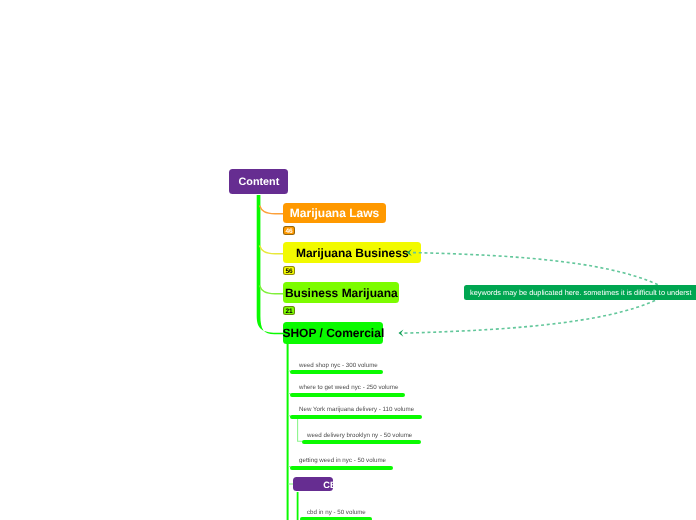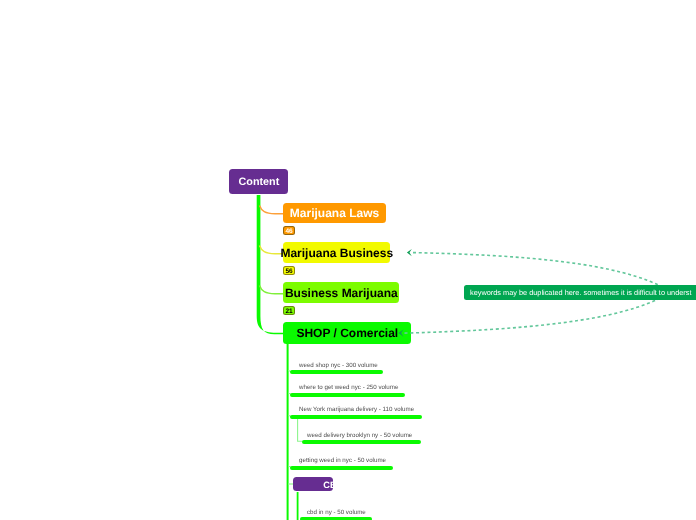--- a/index.html
+++ b/index.html
@@ -23,27 +23,27 @@
     <path d="M259.5,205.5 C261.5,211 265,213.5 275,213.8 L285,213.8" fill="none" stroke="#fca03a" stroke-width="1.5"></path>
     <path d="M259.5,245.5 C261.5,251 265,253.5 275,253.8 L285,253.8" fill="none" stroke="#e8e83a" stroke-width="1.5"></path>
     <path d="M259.5,285.5 C261.5,291 265,293.5 275,293.8 L285,293.8" fill="none" stroke="#80ef3a" stroke-width="1.5"></path>
   </svg>
 
   <div class="node" style="left:283.4px;top:202.5px;width:102.3px;height:20.8px;background:#ff9900;color:#fff;font-size:12px;">Marijuana Laws</div>
 
   <div class="node" style="left:229.4px;top:169.3px;width:59px;height:25px;background:#662d91;color:#fff;font-size:10.8px;">Content</div>
   <div class="badge" style="left:283px;top:226.4px;width:12px;height:8.6px;background:#ff9900;color:#fff;">46</div>
 
-  <div class="node" style="left:283.3px;top:242.4px;width:107px;height:21.1px;background:#f2fa00;color:#000;font-size:12px;">Marijuana Business</div>
+  <div class="node" style="left:283.3px;top:242.4px;width:138px;height:21.1px;background:#f2fa00;color:#000;font-size:12px;">Marijuana Business</div>
   <div class="badge" style="left:283px;top:266px;width:12px;height:8.6px;background:#f2fa00;color:#000;">56</div>
 
   <div class="node" style="left:283.3px;top:282.4px;width:116px;height:21.1px;background:#7cfc00;color:#000;font-size:12px;">Business Marijuana</div>
   <div class="badge" style="left:283px;top:306px;width:12px;height:8.6px;background:#7cfc00;color:#000;">21</div>
 
-  <div class="node" style="left:283.3px;top:322.3px;width:128px;height:22px;background:#0afa00;color:#000;font-size:12px;">SHOP / Comercial</div>
+  <div class="node" style="left:283.3px;top:322.3px;width:100px;height:22px;background:#0afa00;color:#000;font-size:12px;">SHOP / Comercial</div>
 
   <svg id="dashlinks" viewBox="0 0 696 520" style="position:absolute;left:0;top:0;width:696px;height:520px;">
     <path d="M413,252.6 C520,255 620,262 668,290" fill="none" stroke="#63c79b" stroke-width="1.6" stroke-dasharray="3 2.7"></path>
     <path d="M404.5,333.1 C520,330 620,322 668,294" fill="none" stroke="#63c79b" stroke-width="1.6" stroke-dasharray="3 2.7"></path>
     <path d="M406.9,252.6 L411.8,248.9 L409.5,252.6 L411.8,256.3 Z" fill="#0f9e56"></path>
     <path d="M398.5,333.1 L403.4,329.4 L401.1,333.1 L403.4,336.8 Z" fill="#0f9e56"></path>
   </svg>
 
   <div class="note" style="left:464px;top:285px;height:15px;width:250px;background:#00a651;color:#fff;">keywords may be duplicated here. sometimes it is difficult to underst</div>
 

